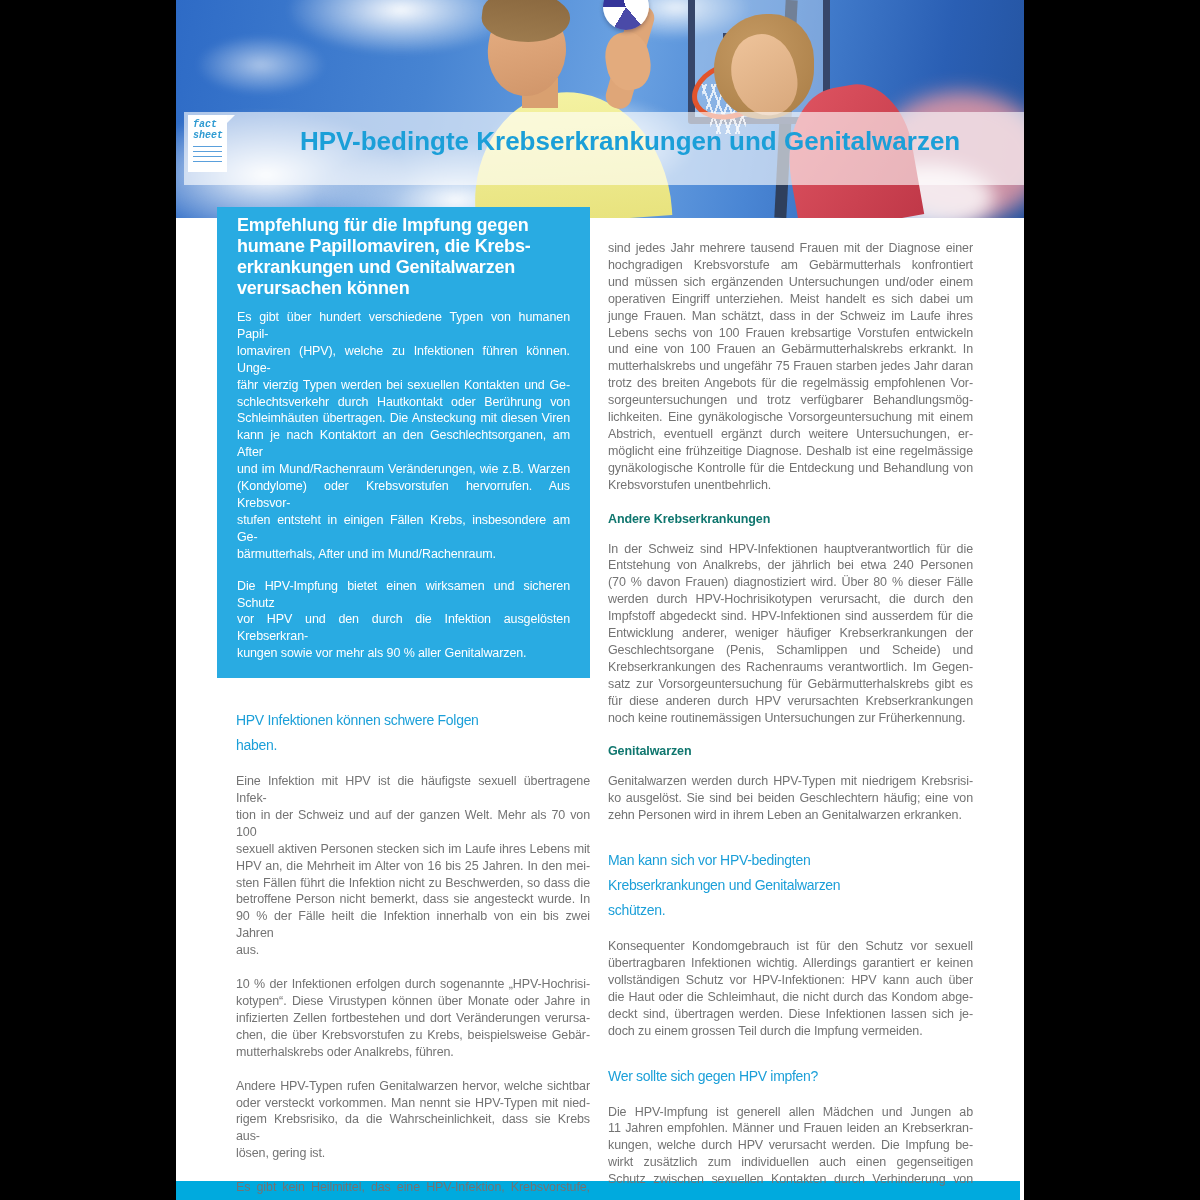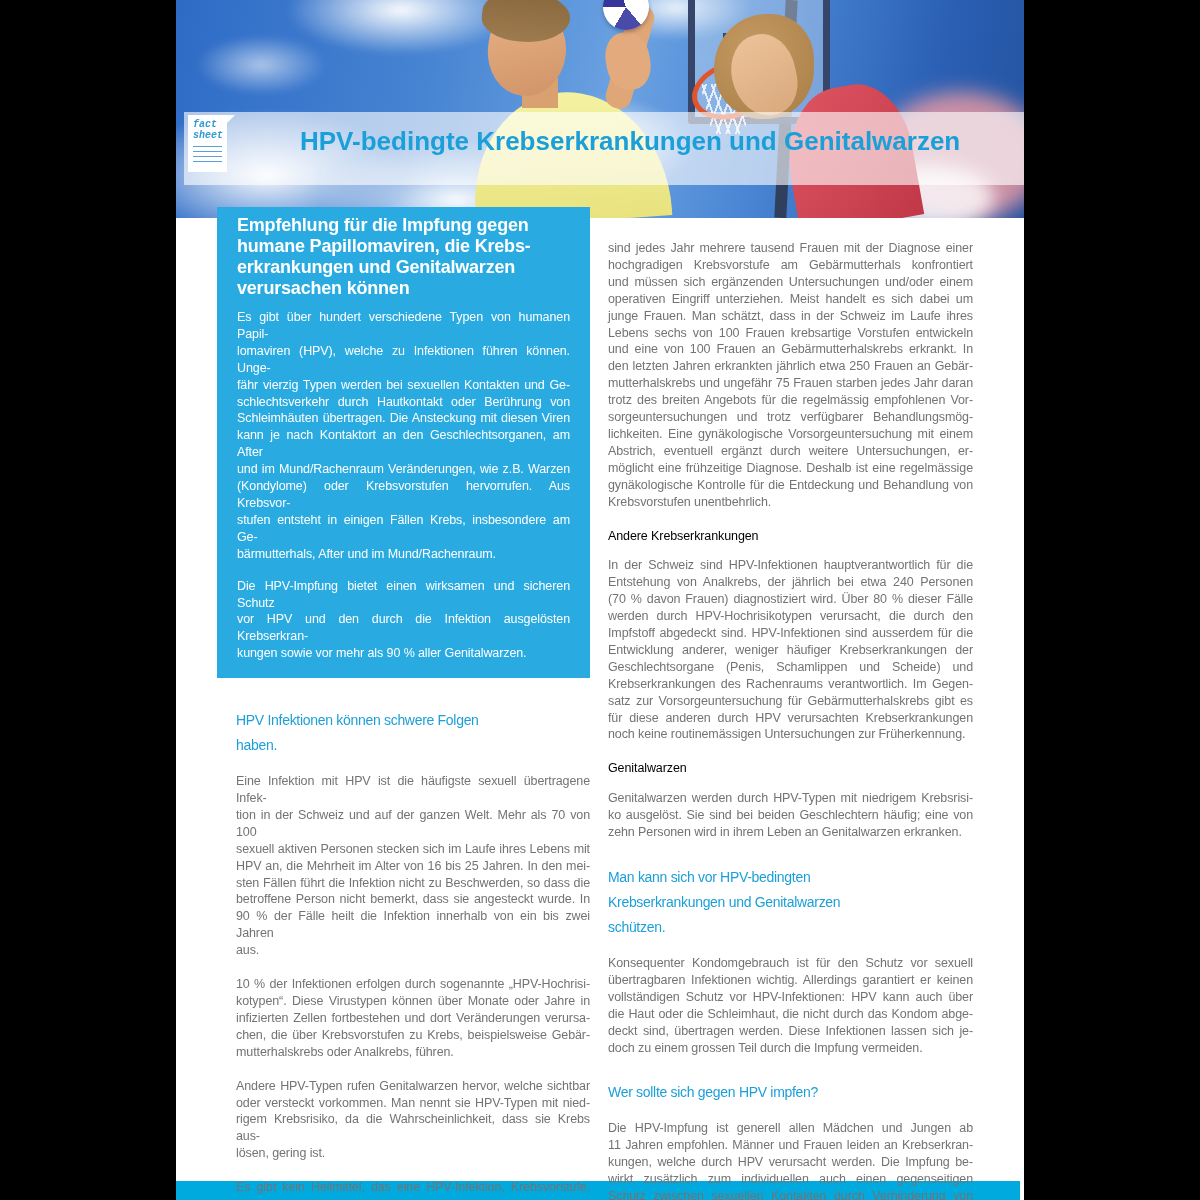--- a/index.html
+++ b/index.html
@@ -81,21 +81,21 @@
   .box-title{margin-bottom:9px;}
   .box-title .ln{font-weight:700;font-size:18px;line-height:21px;letter-spacing:-0.2px;
     text-align:left;text-align-last:left;white-space:nowrap;}
   .box-para{margin-top:15px;font-size:12.5px;line-height:16.9px;letter-spacing:-0.1px;}
   .box-para:first-of-type{margin-top:10px;}
 
   .blocks{}
   .col-left .blocks{margin-left:19px;}
   .block{color:#737373;font-size:12.5px;line-height:16.9px;letter-spacing:-0.1px;}
   .block-paragraph{margin:0 0 17px;}
-  .block-subheading{font-weight:400;color:#000000;margin:7px 0 13px;}
+  .block-subheading{font-weight:700;color:#0f766e;margin:7px 0 13px;}
   .block-heading{font-weight:400;font-size:14px;line-height:25px;letter-spacing:-0.3px;
     color:var(--accent,#1b9fd8);margin:24px 0 15px;}
   .col-left .blocks .block-heading:first-child{margin-top:30px;}
 
   .ln{text-align:justify;text-align-last:justify;}
   .ln.last,.block-heading .ln,.block-subheading .ln{text-align-last:left;}
   .block-heading .ln,.block-subheading .ln{white-space:nowrap;}
 
   .footer-bar{position:absolute;left:0;bottom:0;height:19px;width:calc(100% - 4px);background:var(--footer,#00aade);}
 </style>
@@ -210,21 +210,20 @@
     <div class="col-right">
       <div class="blocks">
           <div class="block block-paragraph">
             <div class="ln">sind jedes Jahr mehrere tausend Frauen mit der Diagnose einer</div>
             <div class="ln">hochgradigen Krebsvorstufe am Gebärmutterhals konfrontiert</div>
             <div class="ln">und müssen sich ergänzenden Untersuchungen und/oder einem</div>
             <div class="ln">operativen Eingriff unterziehen. Meist handelt es sich dabei um</div>
             <div class="ln">junge Frauen. Man schätzt, dass in der Schweiz im Laufe ihres</div>
             <div class="ln">Lebens sechs von 100 Frauen krebsartige Vorstufen entwickeln</div>
             <div class="ln">und eine von 100 Frauen an Gebärmutterhalskrebs erkrankt. In</div>
-            <div class="ln">den letzten Jahren erkrankten jährlich etwa 250 Frauen an Gebär-</div>
             <div class="ln">mutterhalskrebs und ungefähr 75 Frauen starben jedes Jahr daran</div>
             <div class="ln">trotz des breiten Angebots für die regelmässig empfohlenen Vor-</div>
             <div class="ln">sorgeuntersuchungen und trotz verfügbarer Behandlungsmög-</div>
             <div class="ln">lichkeiten. Eine gynäkologische Vorsorgeuntersuchung mit einem</div>
             <div class="ln">Abstrich, eventuell ergänzt durch weitere Untersuchungen, er-</div>
             <div class="ln">möglicht eine frühzeitige Diagnose. Deshalb ist eine regelmässige</div>
             <div class="ln">gynäkologische Kontrolle für die Entdeckung und Behandlung von</div>
             <div class="ln last">Krebsvorstufen unentbehrlich.</div>
           </div>
           <div class="block block-subheading">

